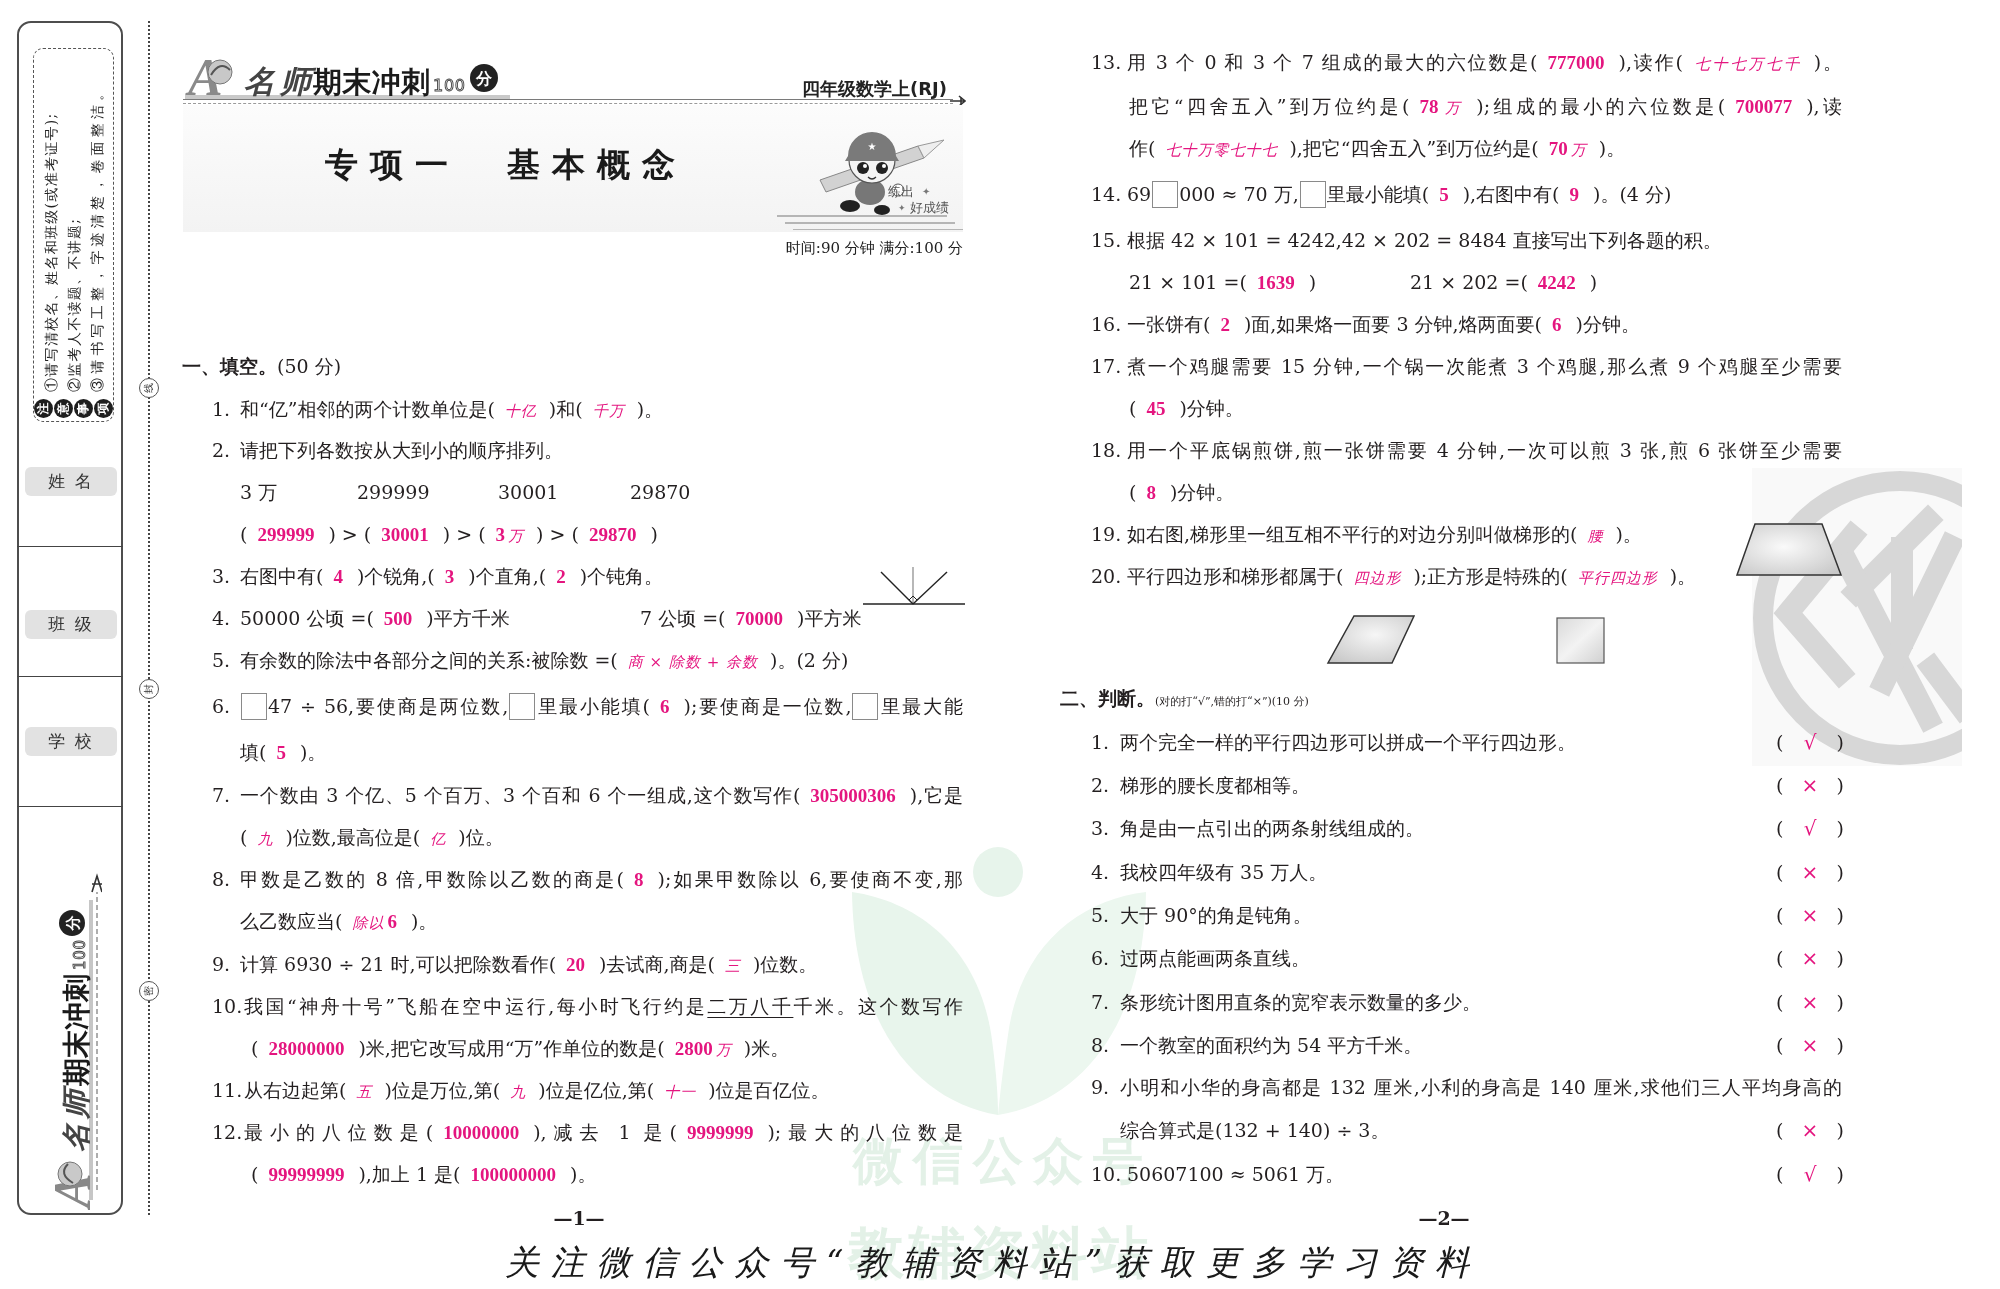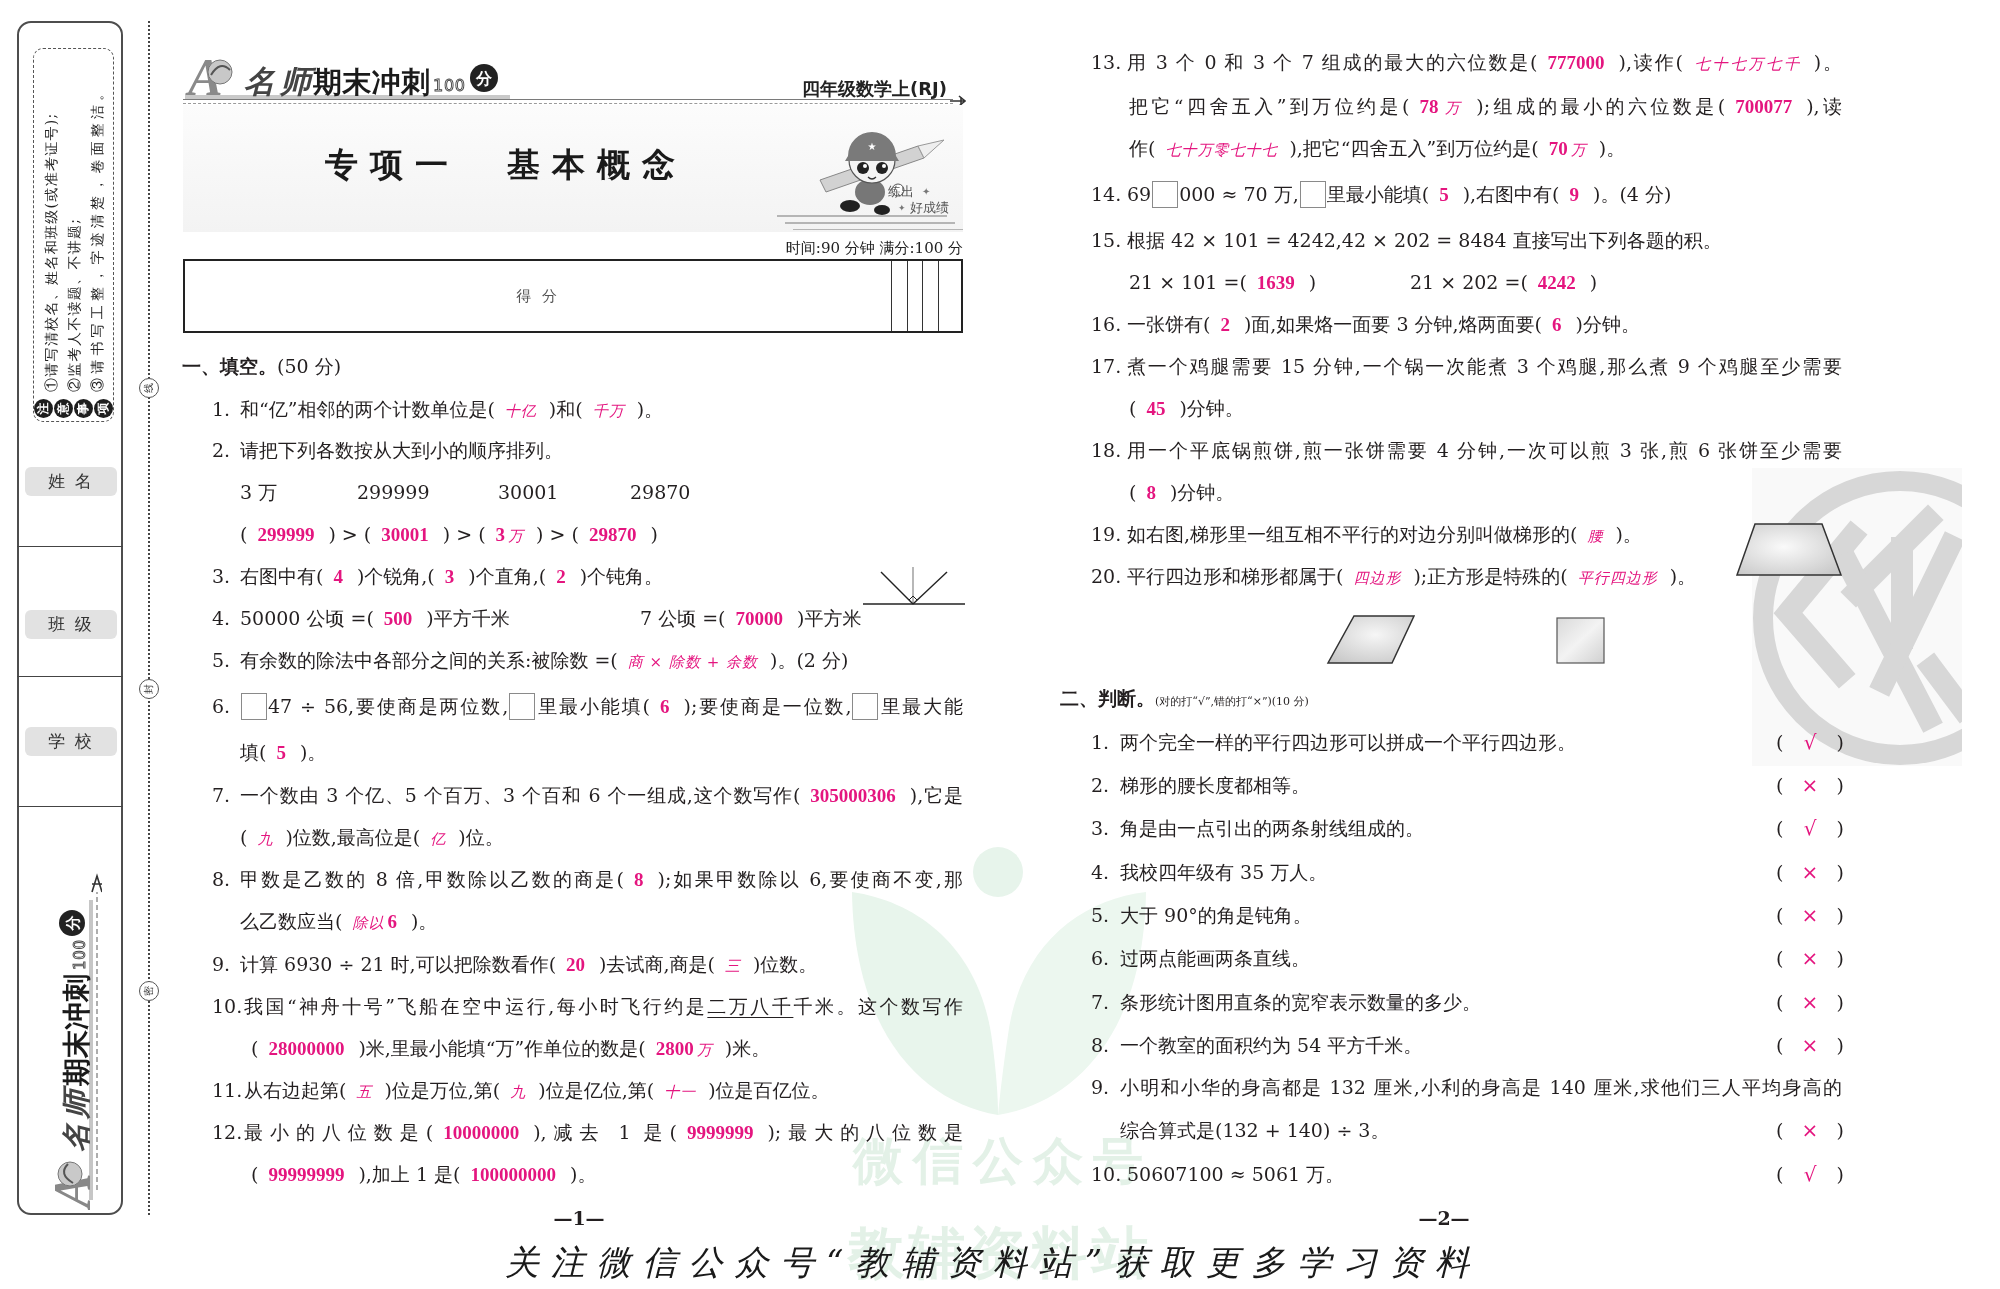--- a/index.html
+++ b/index.html
@@ -164,27 +164,20 @@
   <text x="100" y="90" font-size="13" fill="#555" font-family="DejaVu Sans, sans-serif">好成绩</text>
 </svg>
 <div class="mascot-line" style="left:777px;top:215px;width:170px"></div>
 <div class="mascot-line" style="left:785px;top:222px;width:170px"></div>
 <div class="mascot-line" style="left:793px;top:229px;width:170px;border-top-width:1.5px"></div>
 
 <div class="exam-info">时间:90 分钟   满分:100 分</div>
 
 <table class="score-table">
   <tbody>
-  <tr>
-    <td style="border-left:none">得 分</td>
-    <td></td>
-    <td></td>
-    <td></td>
-    <td></td>
-  </tr>
 </tbody>
   </table>
 
 <div class="sec" style="left:182px;top:351px">
   <b>一、填空。</b><span>(50 分)</span>
 </div>
 
 <span class="qno" style="left:212px;top:394px">1.</span>
 <div class="ln" style="left:240px;top:394px"><span class="t">和“亿”相邻的两个计数单位是(</span><span class="hw">十亿</span><span class="t">)和(</span><span class="hw">千万</span><span class="t">)。</span></div>
 
@@ -223,21 +216,21 @@
 
 <span class="qno" style="left:212px;top:864px">8.</span>
 <div class="ln full" style="left:240px;top:864px;width:723px"><span class="t">甲数是乙数的 8 倍,甲数除以乙数的商是(</span><span class="ans">8</span><span class="t">);如果甲数除以 6,要使商不变,那</span></div>
 <div class="ln" style="left:240px;top:906px"><span class="t">么乙数应当(</span><span class="hw">除以</span><span class="ans">6</span><span class="t">)。</span></div>
 
 <span class="qno" style="left:212px;top:949px">9.</span>
 <div class="ln" style="left:240px;top:949px"><span class="t">计算 6930 ÷ 21 时,可以把除数看作(</span><span class="ans">20</span><span class="t">)去试商,商是(</span><span class="hw">三</span><span class="t">)位数。</span></div>
 
 <span class="qno" style="left:212px;top:991px">10.</span>
 <div class="ln full" style="left:244px;top:991px;width:719px"><span class="t">我国“神舟十号”飞船在空中运行,每小时飞行约是</span><span class="u">二万八千</span><span class="t">千米。这个数写作</span></div>
-<div class="ln" style="left:251px;top:1033px"><span class="t">(</span><span class="ans">28000000</span><span class="t">)米,里最小能填“万”作单位的数是(</span><span class="ans">2800</span><span class="hw">万</span><span class="t">)米。</span></div>
+<div class="ln" style="left:251px;top:1033px"><span class="t">(</span><span class="ans">28000000</span><span class="t">)米,把它改写成用“万”作单位的数是(</span><span class="ans">2800</span><span class="hw">万</span><span class="t">)米。</span></div>
 
 <span class="qno" style="left:212px;top:1075px">11.</span>
 <div class="ln" style="left:244px;top:1075px"><span class="t">从右边起第(</span><span class="hw">五</span><span class="t">)位是万位,第(</span><span class="hw">九</span><span class="t">)位是亿位,第(</span><span class="hw">十一</span><span class="t">)位是百亿位。</span></div>
 
 <span class="qno" style="left:212px;top:1117px">12.</span>
 <div class="ln full" style="left:244px;top:1117px;width:719px"><span class="t">最小的八位数是(</span><span class="ans">10000000</span><span class="t">),减去 1 是(</span><span class="ans">9999999</span><span class="t">);最大的八位数是</span></div>
 <div class="ln" style="left:251px;top:1159px"><span class="t">(</span><span class="ans">99999999</span><span class="t">),加上 1 是(</span><span class="ans">100000000</span><span class="t">)。</span></div>
 
 <div class="pageno" style="left:539px">—1—</div>
 

